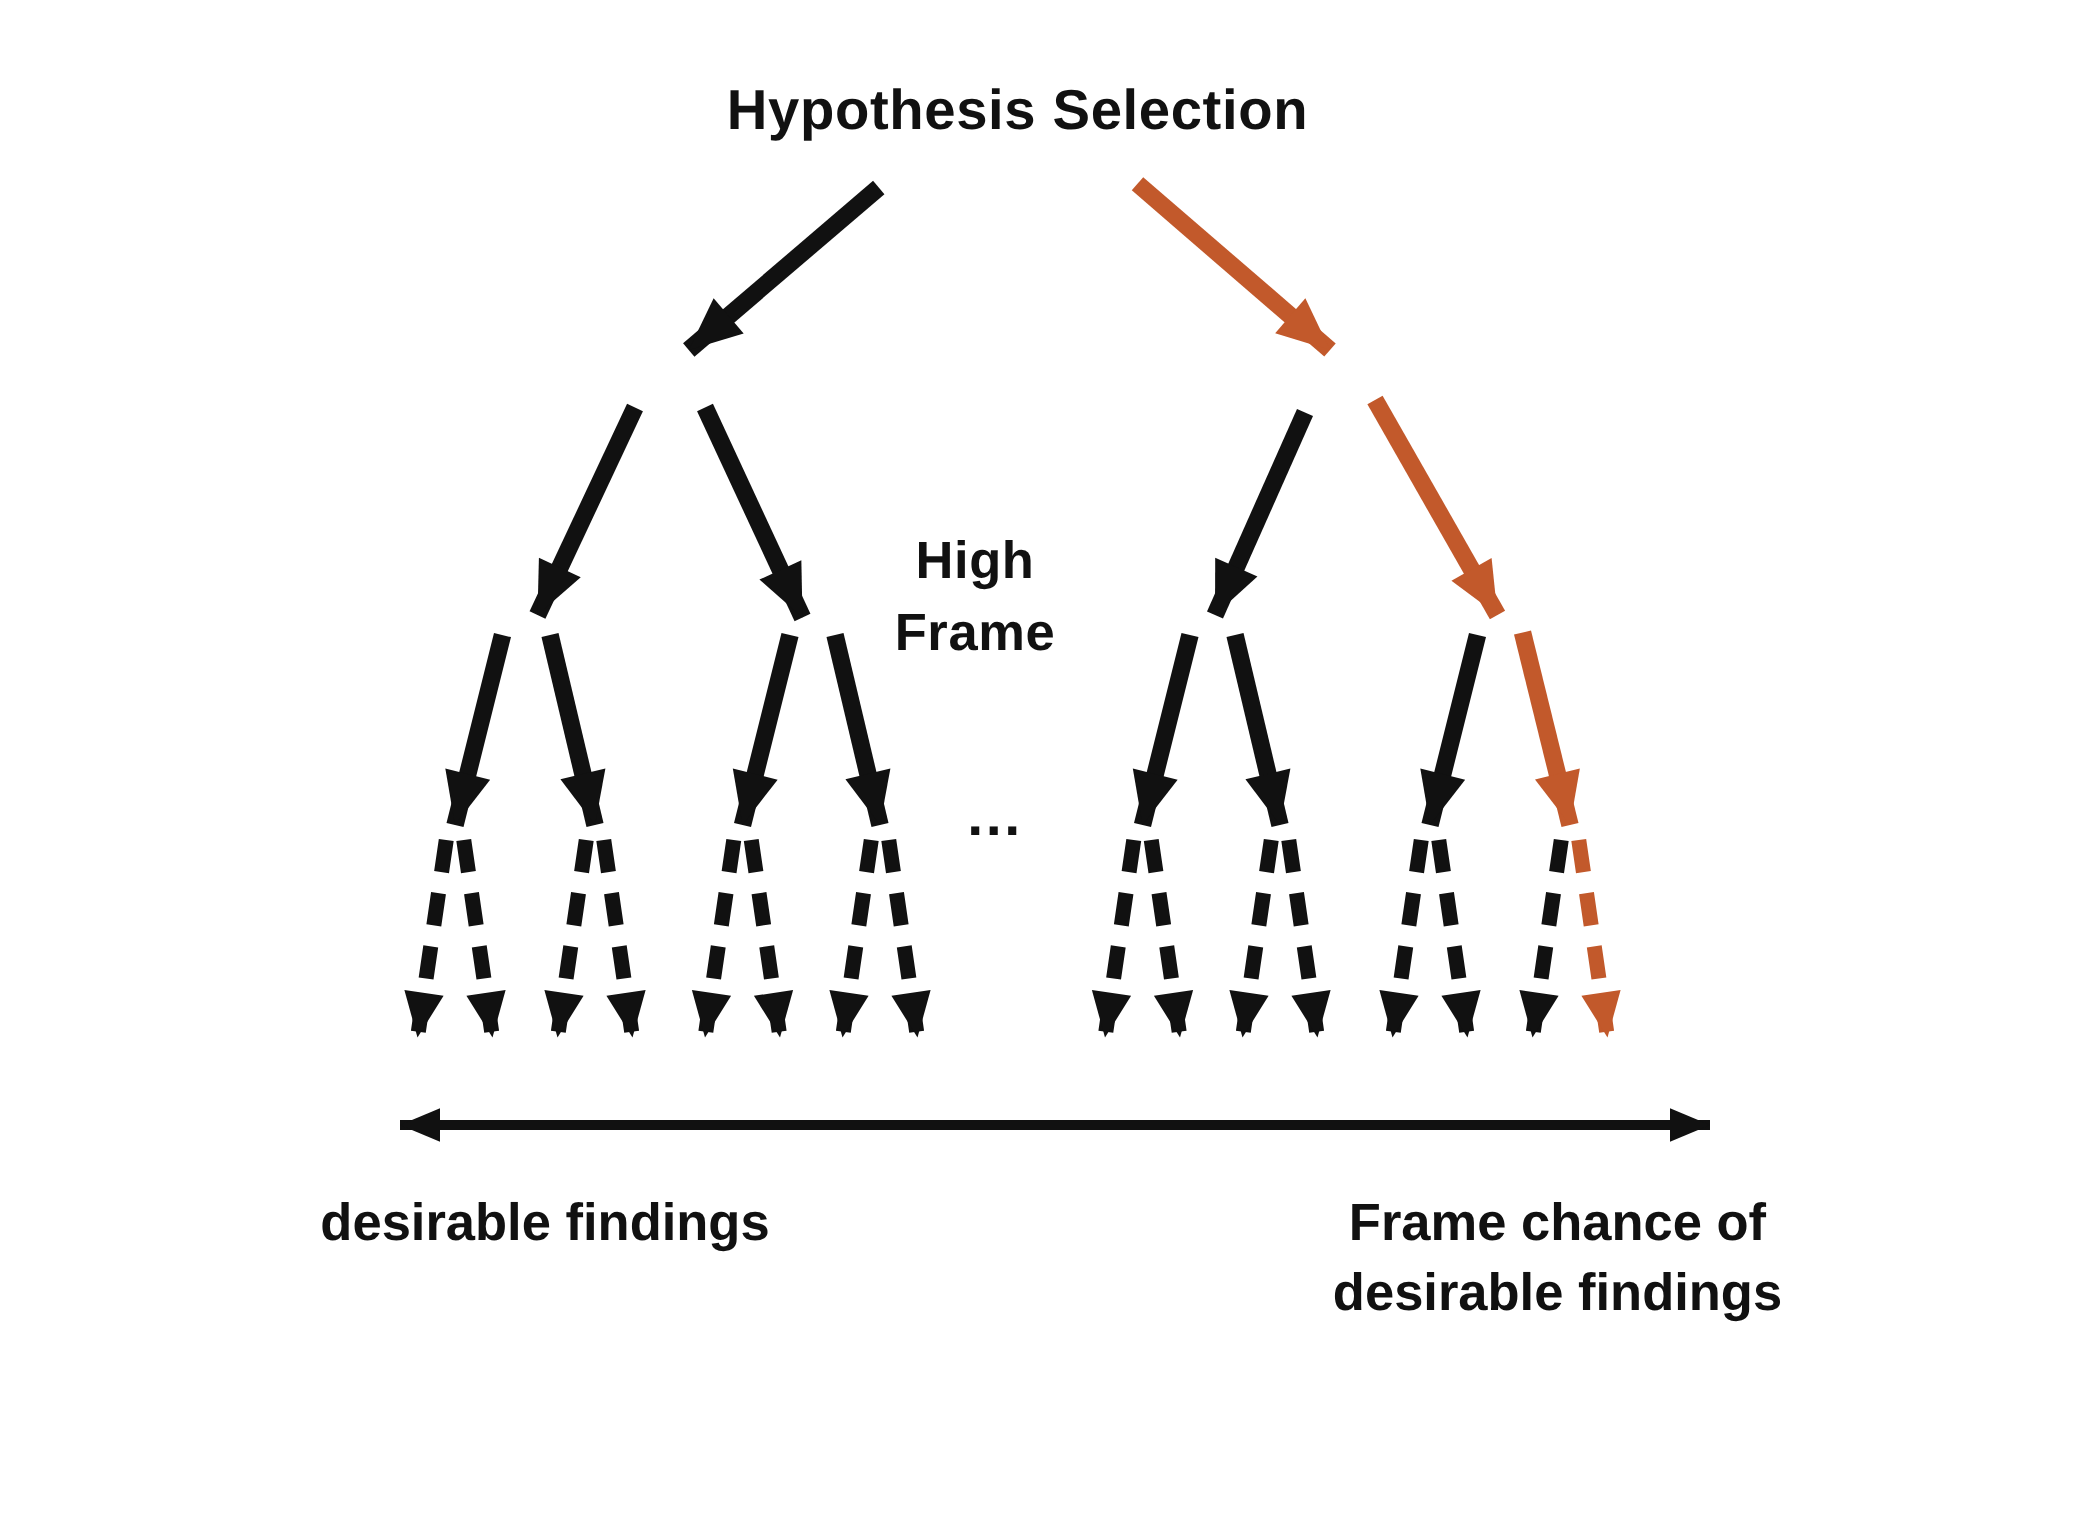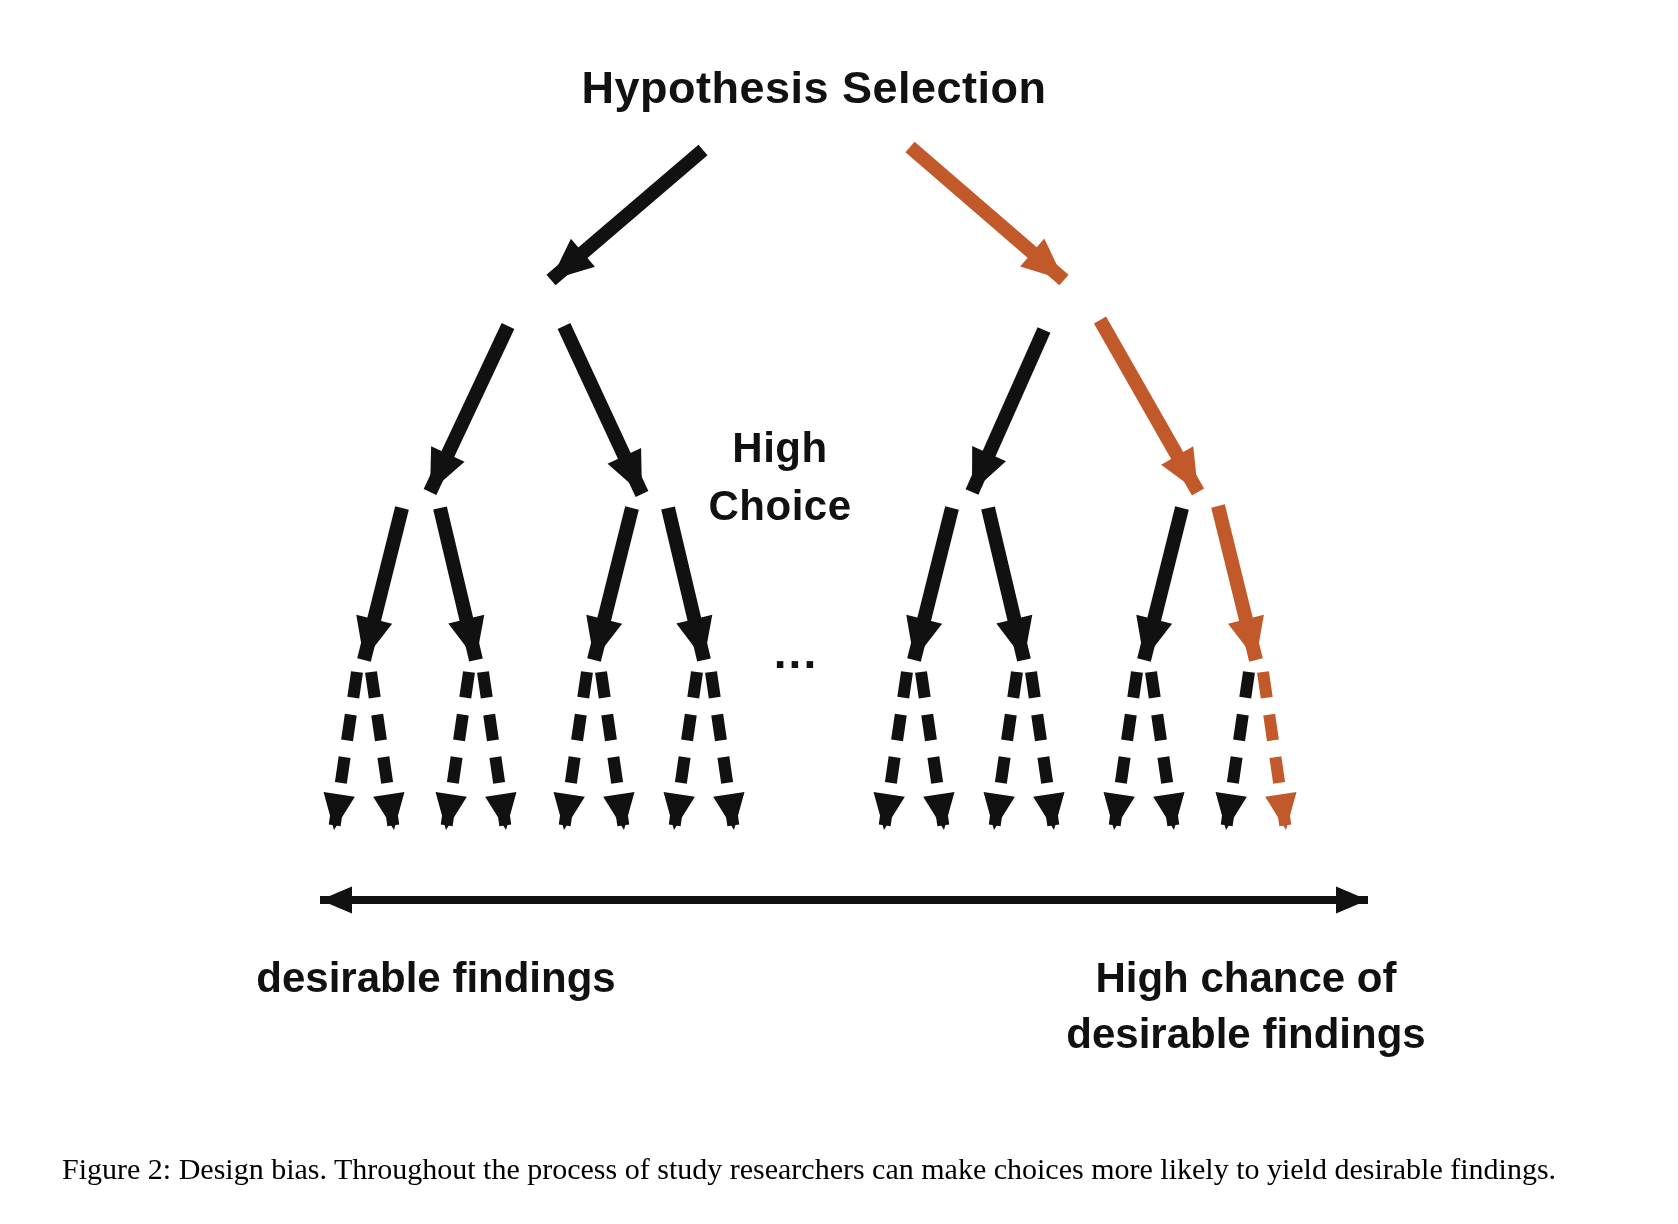--- a/index.html
+++ b/index.html
@@ -106,28 +106,27 @@
     <line class="a sw12 dashed" x1="1249" y1="672" x2="1226" y2="830" marker-end="url(#headB)"></line>
     <line class="a sw12 dashed orange" x1="1263" y1="672" x2="1286" y2="830" marker-end="url(#headO)"></line>
 
     <line class="a sw8" x1="320" y1="900" x2="1368" y2="900" marker-start="url(#headH)" marker-end="url(#headH)"></line>
   </svg>
 
   <div class="lbl title" style="left:814px;top:88px;">Hypothesis Selection</div>
 
 
   <div class="lbl" style="left:780px;top:448px;">High</div>
-  <div class="lbl" style="left:780px;top:506px;">Choice</div>
+  <div class="lbl" style="left:780px;top:506px;">Frame</div>
 
   <div class="lbl ellipsis" style="left:796px;top:652px;">...</div>
 
   <div class="outcome" style="left:436px;top:950px;">
     <div>desirable findings</div>
   </div>
 
   <div class="outcome" style="left:1246px;top:950px;">
-    <div>High chance of</div>
+    <div>Frame chance of</div>
     <div>desirable findings</div>
   </div>
 
-  <p class="caption"><span>Figure 2:</span> <span>Design bias. Throughout the process of study researchers can make choices more likely to yield desirable findings.</span></p>
 
 </div>
 
 </body></html>

